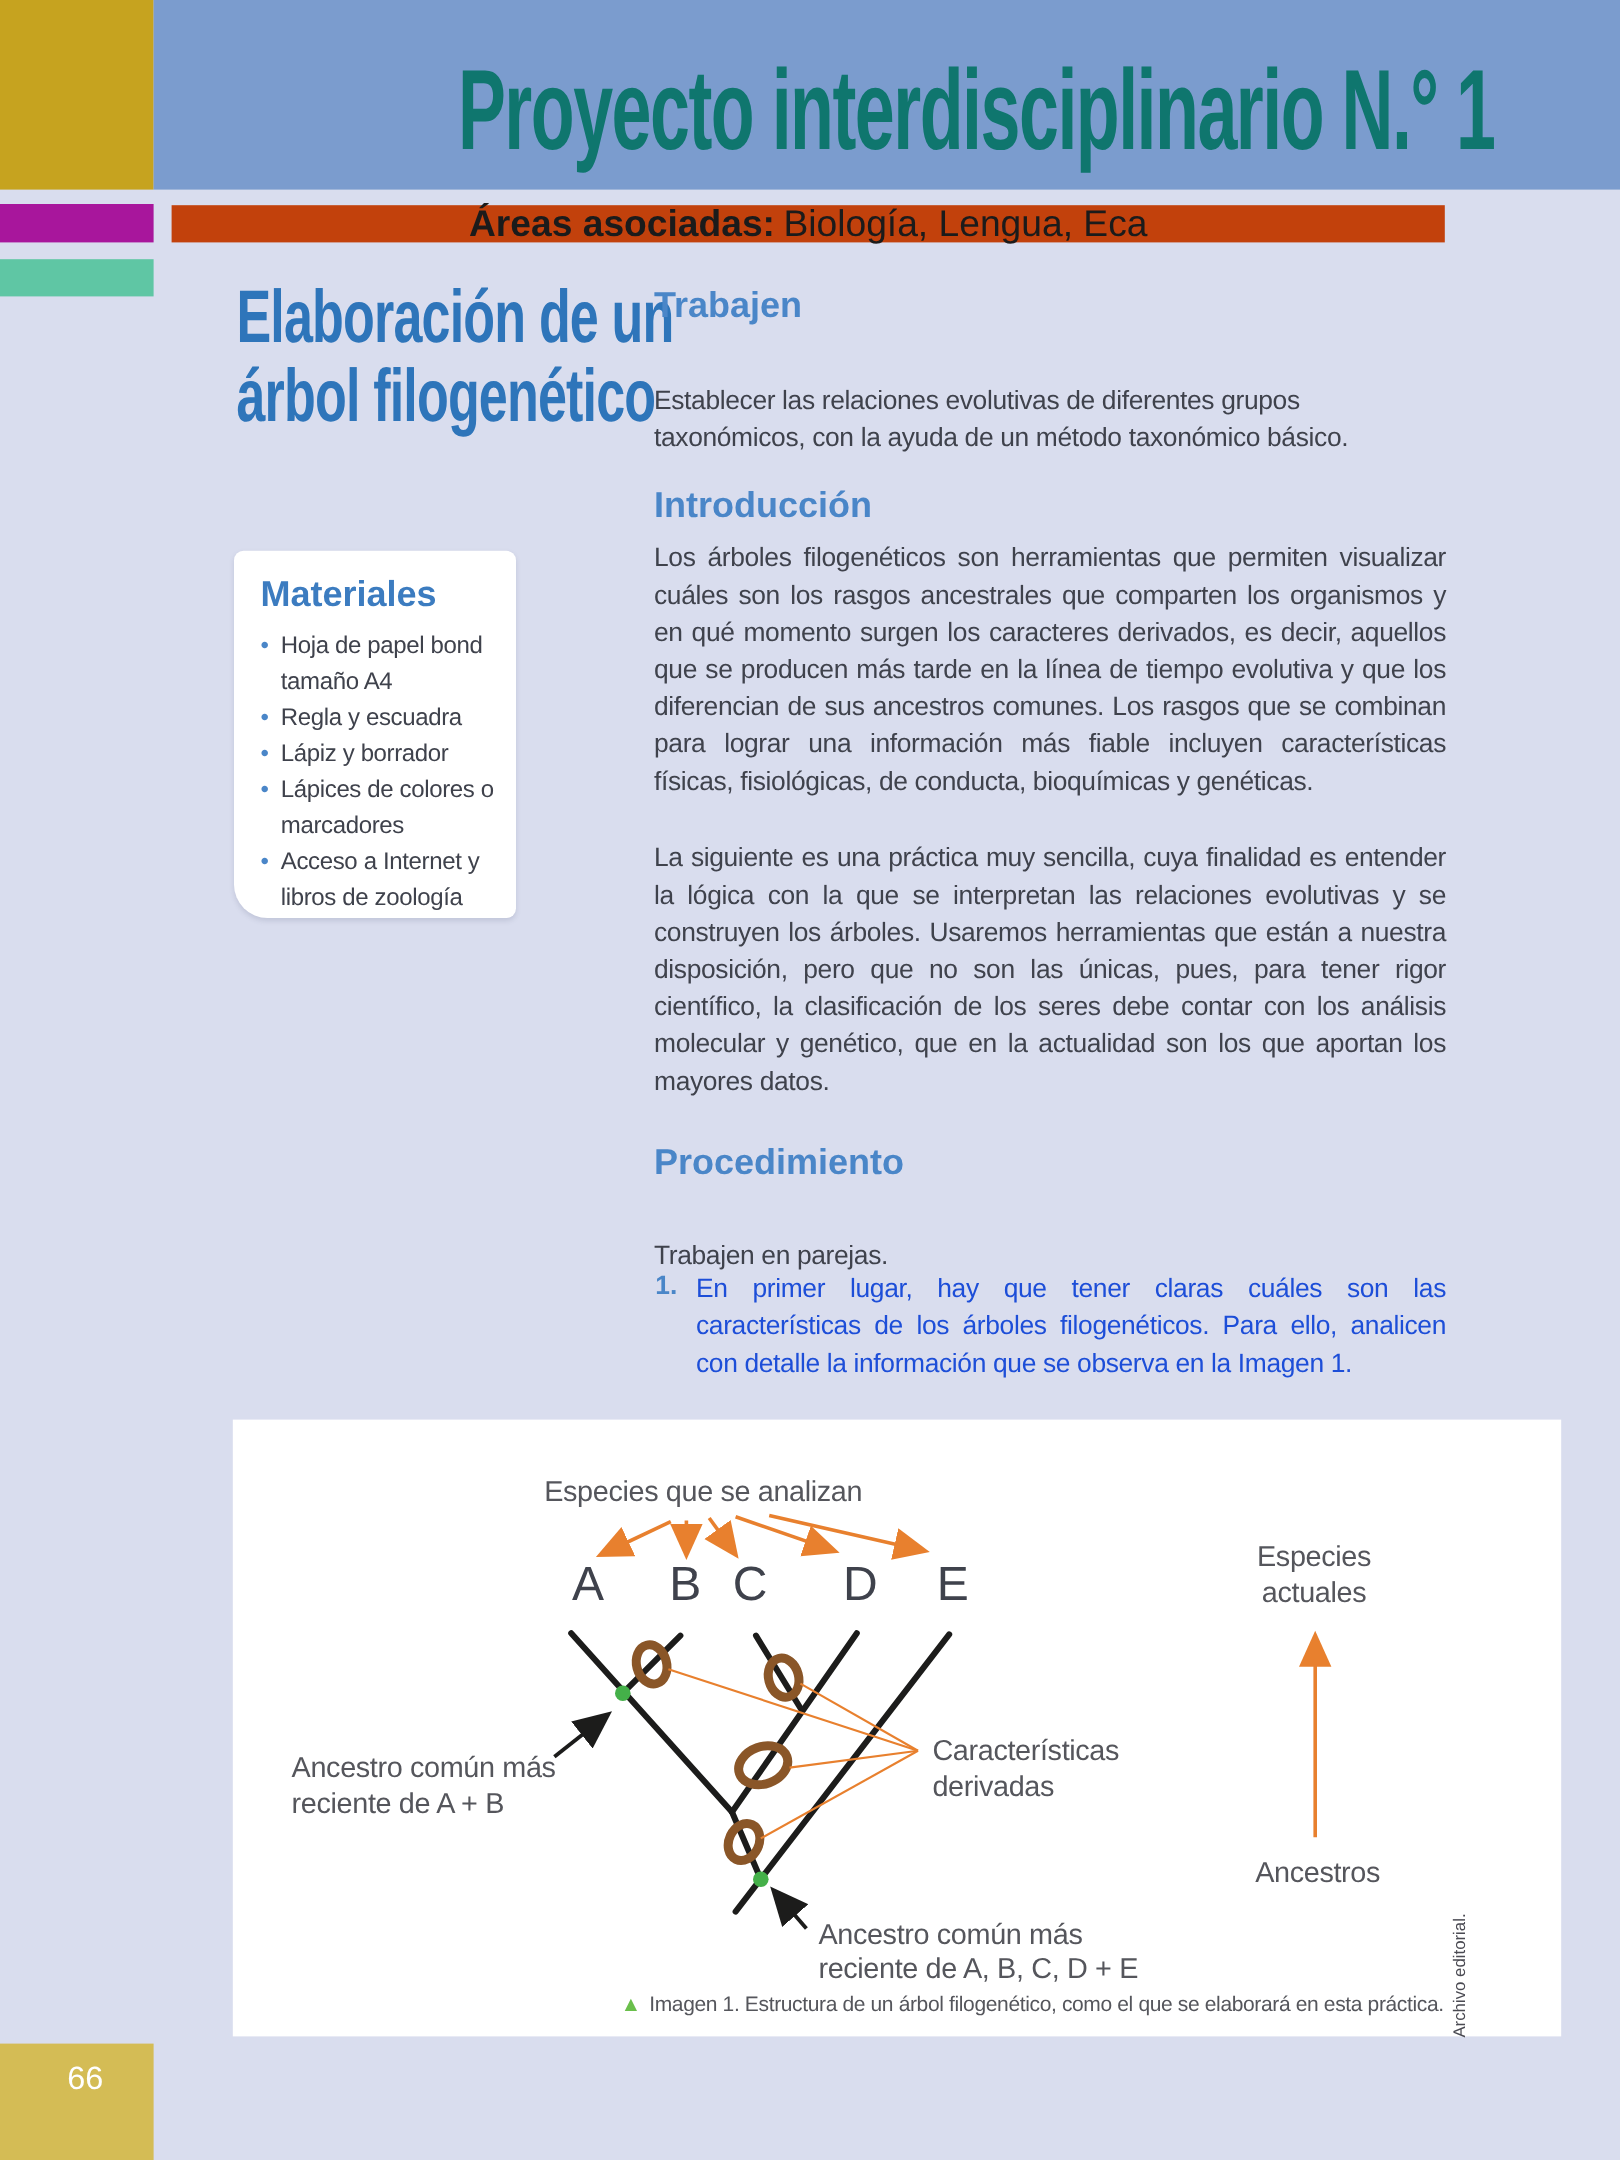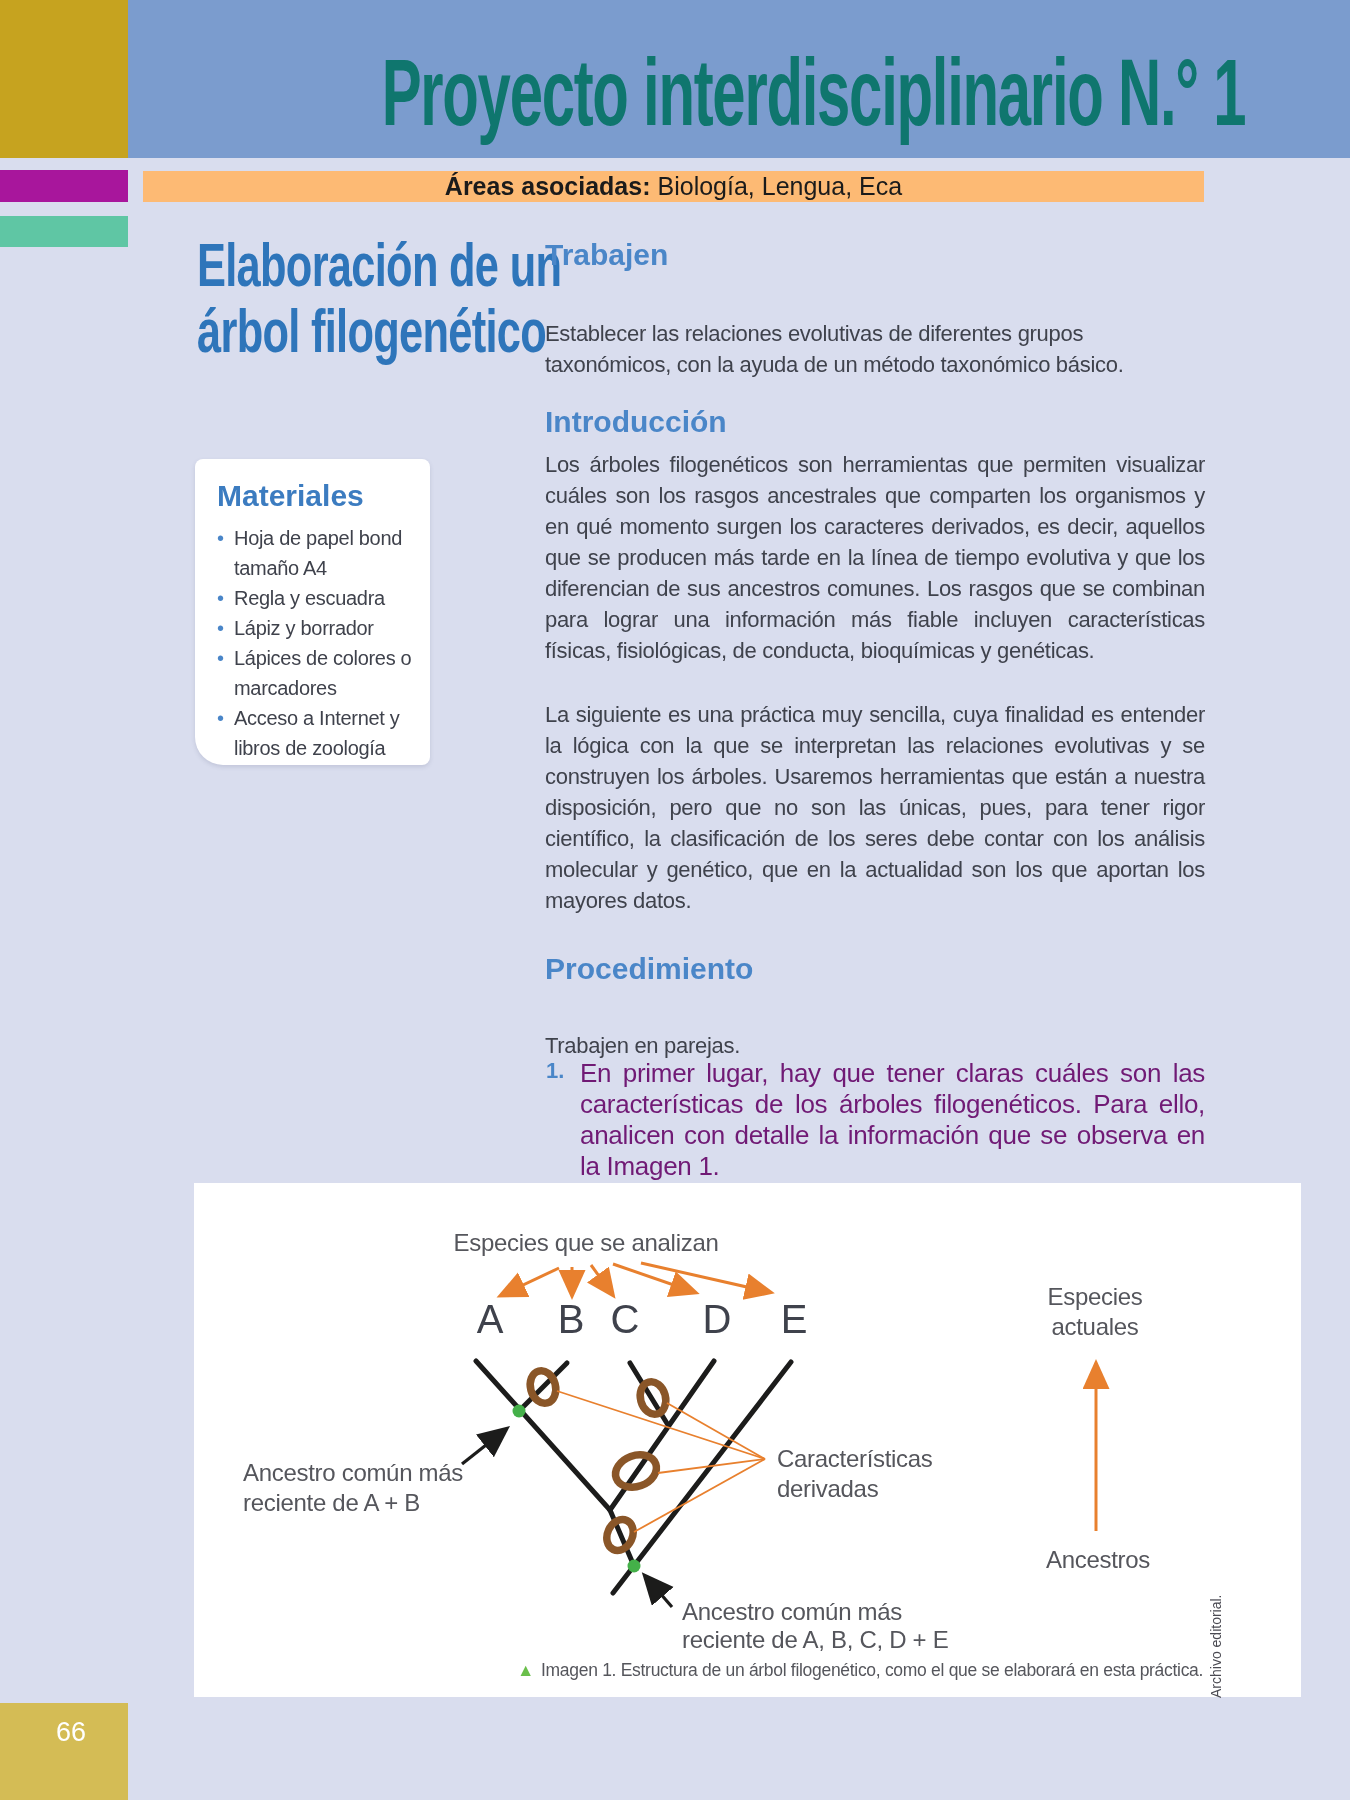--- a/index.html
+++ b/index.html
@@ -12,22 +12,22 @@
   .band-blue{position:absolute;left:128px;top:0;width:1222px;height:158px;background:#7b9cce;}
   .gold-top{position:absolute;left:0;top:0;width:128px;height:158px;background:#c6a31f;}
   .header-title{
     position:absolute;left:128px;top:40px;width:1130px;text-align:center;
     color:#0f766e;font-size:95px;font-weight:bold;line-height:1.1;white-space:nowrap;
   }
   .header-title .squeeze{display:inline-block;transform:scaleX(0.63);transform-origin:50% 50%;letter-spacing:-2px;}
   .block-magenta{position:absolute;left:0;top:170px;width:128px;height:32px;background:#a8169c;}
   .block-teal{position:absolute;left:0;top:216px;width:128px;height:31px;background:#5fc6a4;}
   .band-pink{
-    position:absolute;left:143px;top:171px;width:1061px;height:31px;background:#fdba74;
-    display:flex;align-items:center;justify-content:center;font-size:25px;color:#1b1b1b;
+    position:absolute;left:143px;top:171px;width:1061px;height:31px;background:#c2410c;
+    display:flex;align-items:center;justify-content:center;font-size:31px;color:#1b1b1b;
   }
   .band-pink b{font-weight:bold;margin-right:7px;}
   
   .left-title{
     position:absolute;left:197px;top:232px;color:#2e75ba;font-weight:bold;
     font-size:62px;line-height:66px;white-space:nowrap;
     transform:scaleX(0.70);transform-origin:0 0;letter-spacing:-1px;
   }
   .materials-box{
     position:absolute;left:195px;top:432px;width:235px;height:306px;background:#ffffff;
@@ -37,22 +37,22 @@
   .materials-list{list-style:none;margin:0 0 0 22px;padding:0;width:198px;
     font-size:20px;line-height:30px;letter-spacing:-0.3px;color:#3f424c;}
   .materials-list li{position:relative;padding-left:17px;}
   .materials-list li::before{content:"•";position:absolute;left:0;color:#4a86c8;}
   
   .r-head{position:absolute;left:545px;font-size:30px;font-weight:bold;color:#4a86c8;}
   .r-text{position:absolute;left:545px;width:660px;font-size:22px;line-height:31px;
     letter-spacing:-0.3px;text-align:justify;color:#3f424c;}
   .no-justify{text-align:left;margin-top:36px;}
   .step-num{position:absolute;left:546px;width:30px;font-size:22px;font-weight:bold;color:#4a86c8;}
-  .step-text{position:absolute;left:580px;width:625px;font-size:26px;line-height:31px;
-    letter-spacing:-0.3px;text-align:justify;color:#701a75;}
+  .step-text{position:absolute;left:580px;width:625px;font-size:22px;line-height:31px;
+    letter-spacing:-0.3px;text-align:justify;color:#1d4ed8;}
   
   .figure-box{position:absolute;left:194px;top:1183px;width:1107px;height:514px;background:#ffffff;}
   .figure-box svg{display:block;}
   .fig-label{fill:#55565c;font-size:24px;letter-spacing:-0.3px;font-family:"Liberation Sans",sans-serif;}
   .fig-letter{fill:#3f424c;font-size:40px;font-family:"Liberation Sans",sans-serif;}
   .fig-caption{fill:#55565c;font-size:17.5px;letter-spacing:-0.3px;font-family:"Liberation Sans",sans-serif;}
   .credit{
     position:absolute;left:1208px;top:1698px;transform:rotate(-90deg);transform-origin:0 0;
     font-size:14px;color:#4a4a52;white-space:nowrap;
   }

